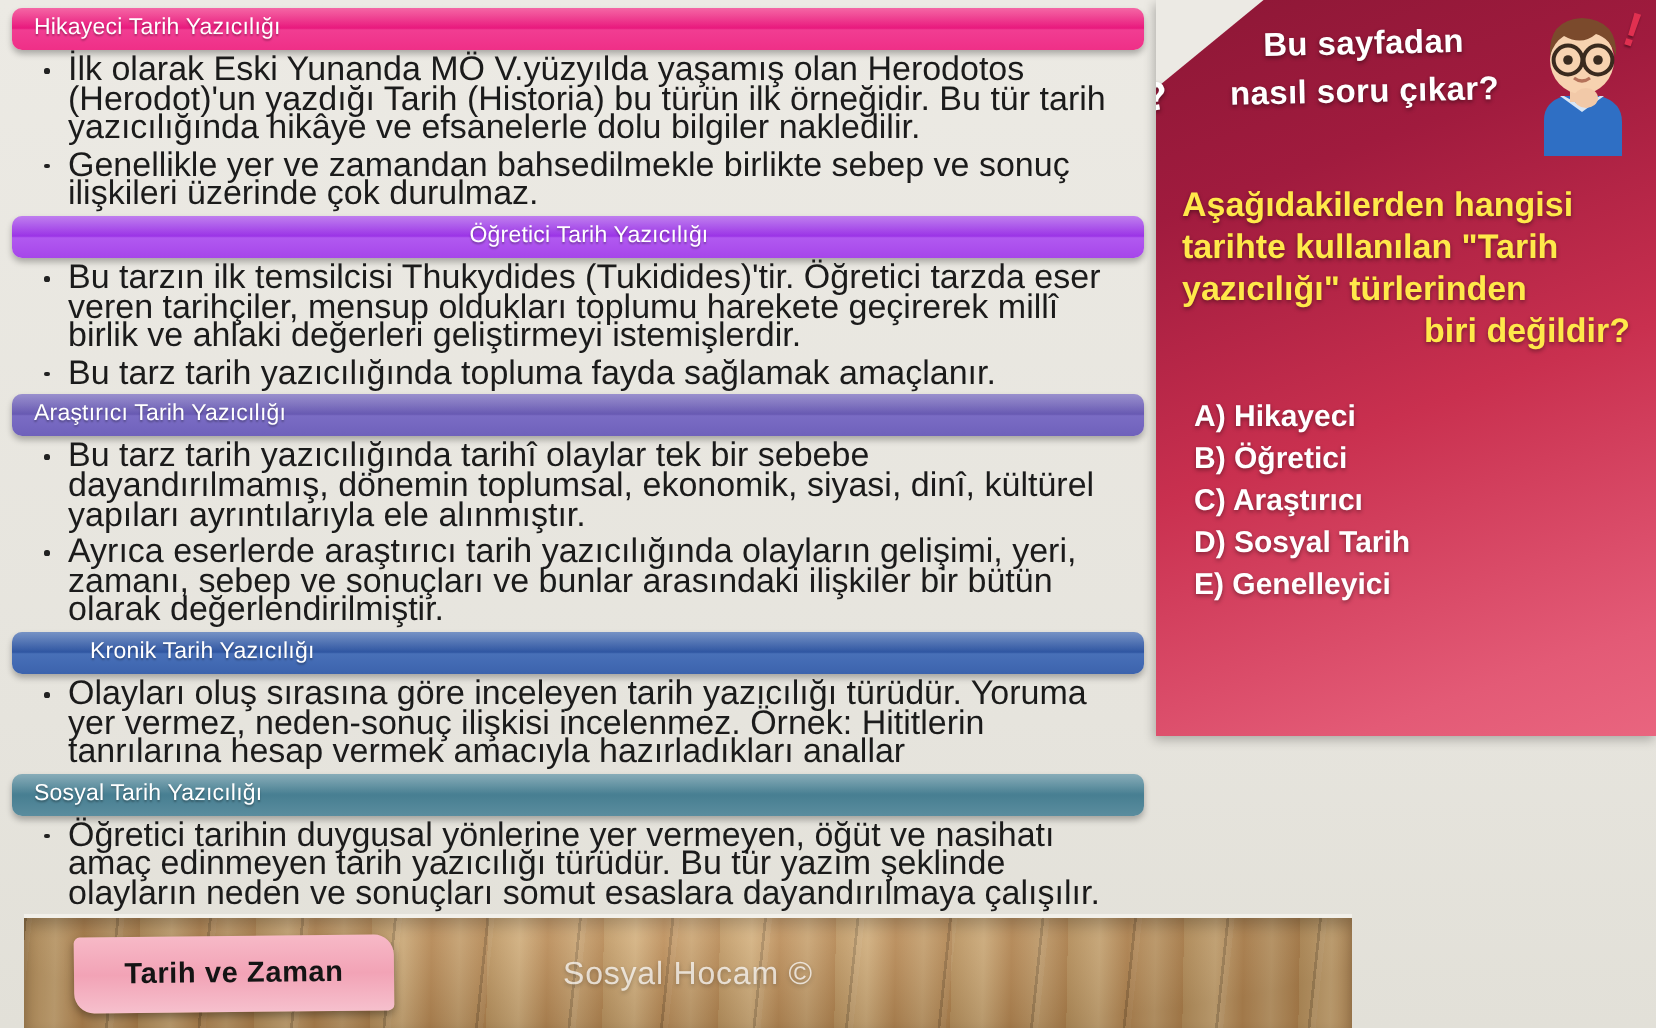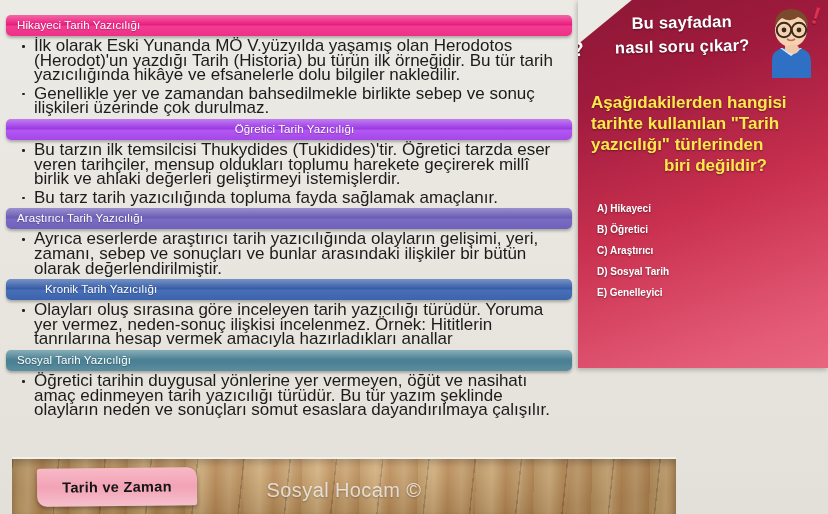--- a/index.html
+++ b/index.html
@@ -10,21 +10,21 @@
     position:relative;
   }
   #slide{
     position:absolute;left:0;top:0;width:828px;height:514px;
     background:linear-gradient(180deg,#eceae4 0%,#e6e4dd 70%,#e2e0d8 100%);
     overflow:hidden;
   }
 
   
   #content{
-    position:absolute;left:0;top:11px;width:578px;height:460px;
+    position:absolute;left:0;top:0;width:578px;height:460px;
     padding:4px 6px 0 6px;box-sizing:border-box;
   }
   .block{margin:0 0 3px 0;}
 
   .bar{
     position:relative;
     height:21px;line-height:21px;
     border-radius:5px;
     color:#ffffff;
     font-size:11.5px;
@@ -114,27 +114,27 @@
   #qtext{
     color:#ffe94a;
     font-size:17px;
     font-weight:bold;
     line-height:21px;
     text-align:justify;
     text-shadow:0 1px 2px rgba(0,0,0,.40);
     margin:0;
   }
   #qtext span{display:block;}
-  #qtext span:last-child{text-align:center;padding-left:25px;}
+  #qtext span:last-child{text-align:right;padding-left:25px;}
   ul#options{
     list-style:none;margin:22px 0 0 0;padding:0 0 0 6px;
   }
   ul#options li{
     color:#ffffff;
-    font-size:10px;
+    font-size:15px;
     font-weight:bold;
     line-height:21px;
     text-shadow:0 1px 2px rgba(0,0,0,.38);
     white-space:pre;
   }
 
   
   #wood{
     position:absolute;left:12px;bottom:0;width:664px;height:55px;
     background:
@@ -162,21 +162,21 @@
     display:flex;align-items:center;justify-content:center;
     transform:rotate(-0.6deg);
     z-index:3;
   }
   #tag span{
     color:#141414;font-size:14.5px;font-weight:bold;letter-spacing:.3px;
   }
   #watermark{
     position:absolute;left:0;right:0;top:20px;text-align:center;
     color:rgba(255,255,255,.72);
-    font-size:20px;
+    font-size:16px;
     letter-spacing:.4px;
     z-index:2;
     text-shadow:0 1px 2px rgba(0,0,0,.25);
   }
 </style>
 </head>
 <body>
 
 <div id="slide">
 
@@ -194,20 +194,21 @@
       <div class="bar c1">Öğretici Tarih Yazıcılığı</div>
       <ul class="bullets">
         <li>Bu tarzın ilk temsilcisi Thukydides (Tukidides)'tir. Öğretici tarzda eser veren tarihçiler, mensup oldukları toplumu harekete geçirerek millî birlik ve ahlaki değerleri geliştirmeyi istemişlerdir.</li>
         <li>Bu tarz tarih yazıcılığında topluma fayda sağlamak amaçlanır.</li>
       </ul>
     </div>
 
     <div class="block">
       <div class="bar c2">Araştırıcı Tarih Yazıcılığı</div>
       <ul class="bullets">
+        <li>Bu tarz tarih yazıcılığında tarihî olaylar tek bir sebebe dayandırılmamış, dönemin toplumsal, ekonomik, siyasi, dinî, kültürel yapıları ayrıntılarıyla ele alınmıştır.</li>
         <li>Ayrıca eserlerde araştırıcı tarih yazıcılığında olayların gelişimi, yeri, zamanı, sebep ve sonuçları ve bunlar arasındaki ilişkiler bir bütün olarak değerlendirilmiştir.</li>
       </ul>
     </div>
 
     <div class="block">
       <div class="bar c3">Kronik Tarih Yazıcılığı</div>
       <ul class="bullets">
         <li>Olayları oluş sırasına göre inceleyen tarih yazıcılığı türüdür. Yoruma yer vermez, neden-sonuç ilişkisi incelenmez. Örnek: Hititlerin tanrılarına hesap vermek amacıyla hazırladıkları anallar</li>
       </ul>
     </div>

